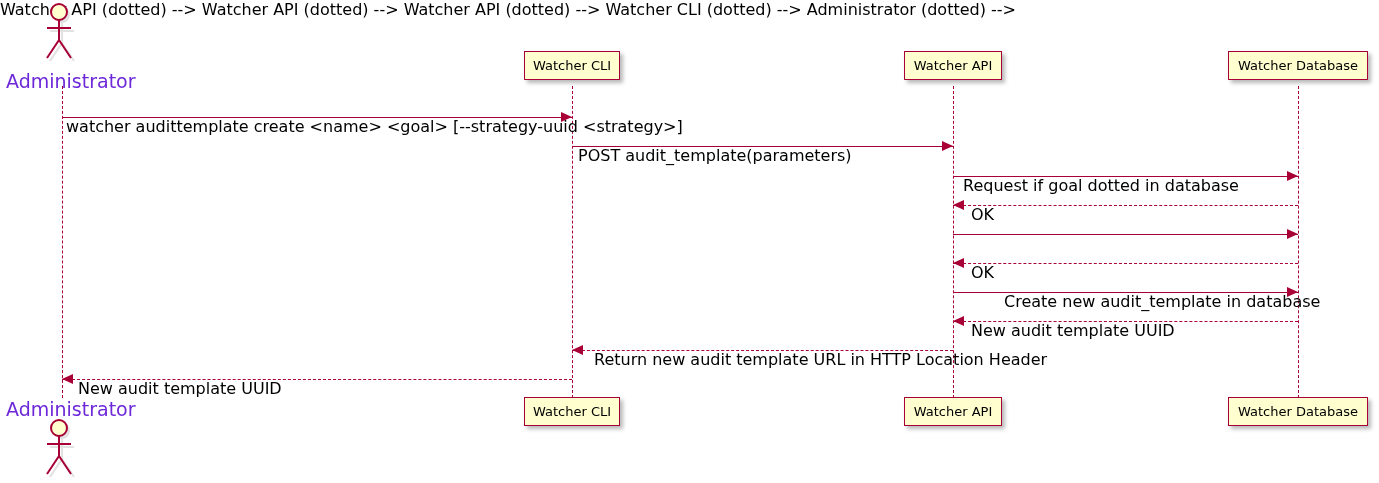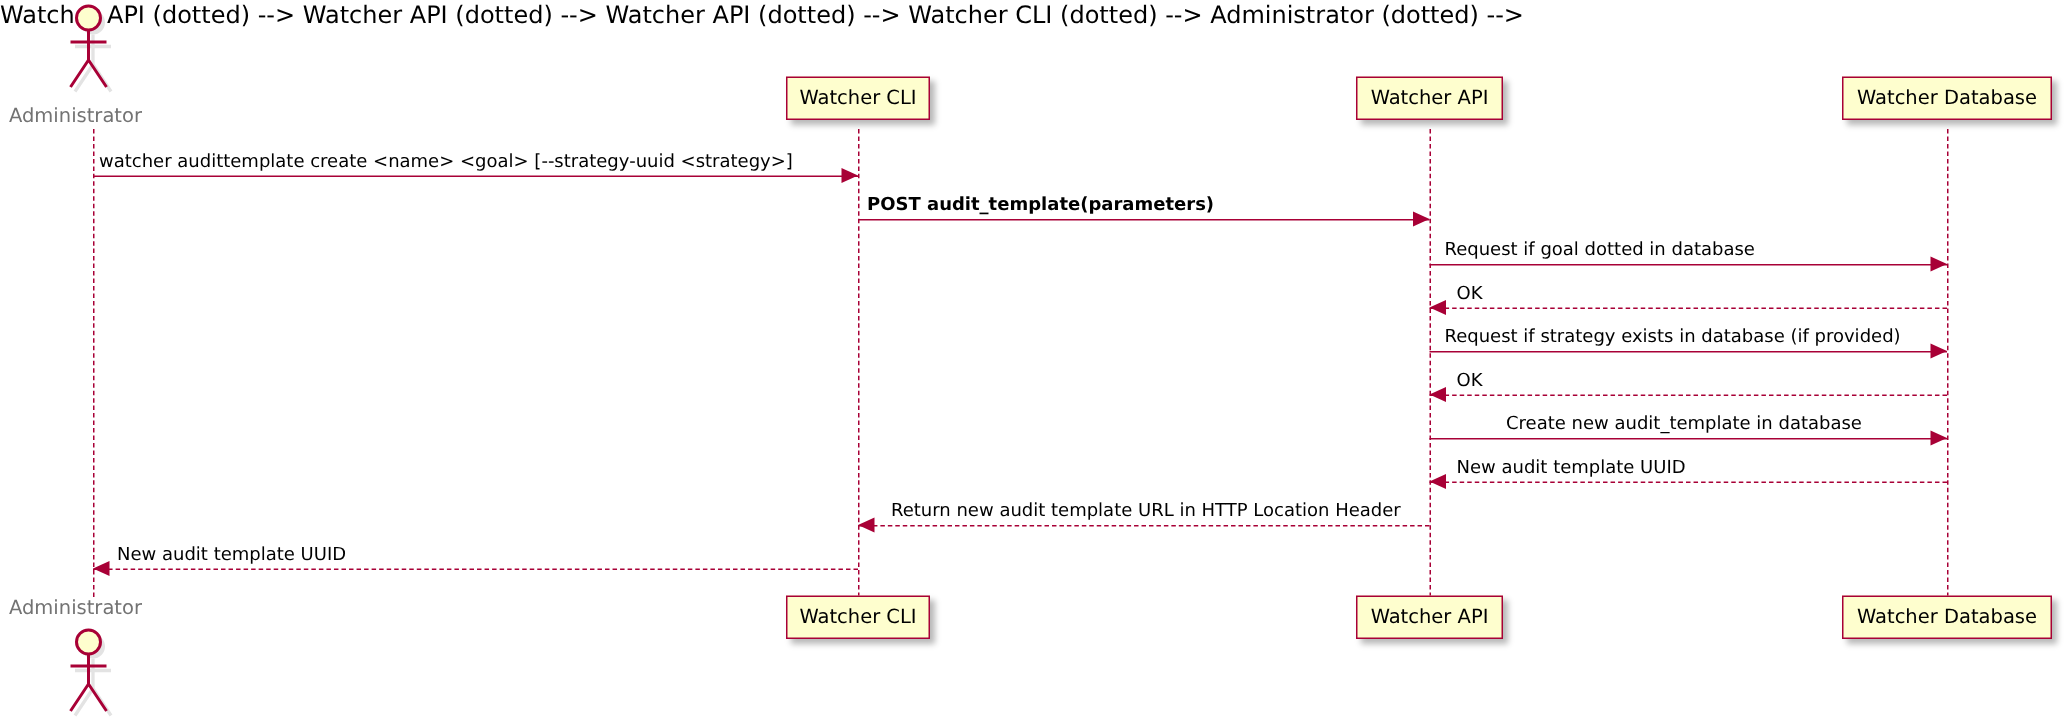--- a/index.html
+++ b/index.html
@@ -41,22 +41,22 @@
     box-shadow: 3px 3px 4px rgba(0,0,0,0.28);
     white-space: nowrap;
     padding: 0 10px;
   }
   
   .actor-svg {
     position: absolute;
   }
   .actor-label {
     position: absolute;
-    font-size: 13px;
-    color: #737373;
+    font-size: 19px;
+    color: #6d28d9;
     white-space: nowrap;
   }
   
   .msg {
     position: absolute;
     height: 0;
     border-top: 1px solid #A80036;
   }
   .msg.dotted {
     border-top: 1px dashed #A80036;
@@ -71,24 +71,25 @@
     border-bottom: 5px solid transparent;
     border-left: 11px solid #A80036;
   }
   .arrow-left {
     border-top: 5px solid transparent;
     border-bottom: 5px solid transparent;
     border-right: 11px solid #A80036;
   }
   .msg-label {
     position: absolute;
-    font-size: 12px;
+    font-size: 16px;
     color: #000000;
     white-space: nowrap;
     line-height: 1;
+    margin-top: 18px;
   }
 </style>
 </head>
 <body>
 
 <div id="diagram">
 
   
   <svg class="actor-svg" style="left:37px; top:2px;" width="50" height="62">
     <g transform="translate(3,3)" opacity="0.22">
@@ -142,36 +143,35 @@
   
 
   
   <div class="msg" style="left:62px; top:117px; width:510px;"></div>
   <div class="arrow-head arrow-right" style="left:561px; top:112px;"></div>
   <div class="msg-label" style="left:66px; top:101px;">watcher audittemplate create &lt;name&gt; &lt;goal&gt; [--strategy-uuid &lt;strategy&gt;]</div>
 
   
   <div class="msg" style="left:572px; top:146px; width:381px;"></div>
   <div class="arrow-head arrow-right" style="left:942px; top:141px;"></div>
-  <div class="msg-label" style="left:578px; top:130px;font-weight:bold;">POST audit_template(parameters)</div>
+  <div class="msg-label" style="left:578px; top:130px;">POST audit_template(parameters)</div>
 
   
   <div class="msg" style="left:953px; top:176px; width:345px;"></div>
   <div class="arrow-head arrow-right" style="left:1287px; top:171px;"></div>
   <div class="msg-label" style="left:963px; top:160px;">Request if goal dotted in database</div>
 
    Watcher API (dotted) --&gt;
   <div class="msg dotted" style="left:953px; top:205px; width:345px;"></div>
   <div class="arrow-head arrow-left" style="left:953px; top:200px;"></div>
   <div class="msg-label" style="left:971px; top:189px;">OK</div>
 
   
   <div class="msg" style="left:953px; top:234px; width:345px;"></div>
   <div class="arrow-head arrow-right" style="left:1287px; top:229px;"></div>
-  <div class="msg-label" style="left:963px; top:218px;">Request if strategy exists in database (if provided)</div>
 
    Watcher API (dotted) --&gt;
   <div class="msg dotted" style="left:953px; top:263px; width:345px;"></div>
   <div class="arrow-head arrow-left" style="left:953px; top:258px;"></div>
   <div class="msg-label" style="left:971px; top:247px;">OK</div>
 
   
   <div class="msg" style="left:953px; top:292px; width:345px;"></div>
   <div class="arrow-head arrow-right" style="left:1287px; top:287px;"></div>
   <div class="msg-label" style="left:1004px; top:276px;">Create new audit_template in database</div>

